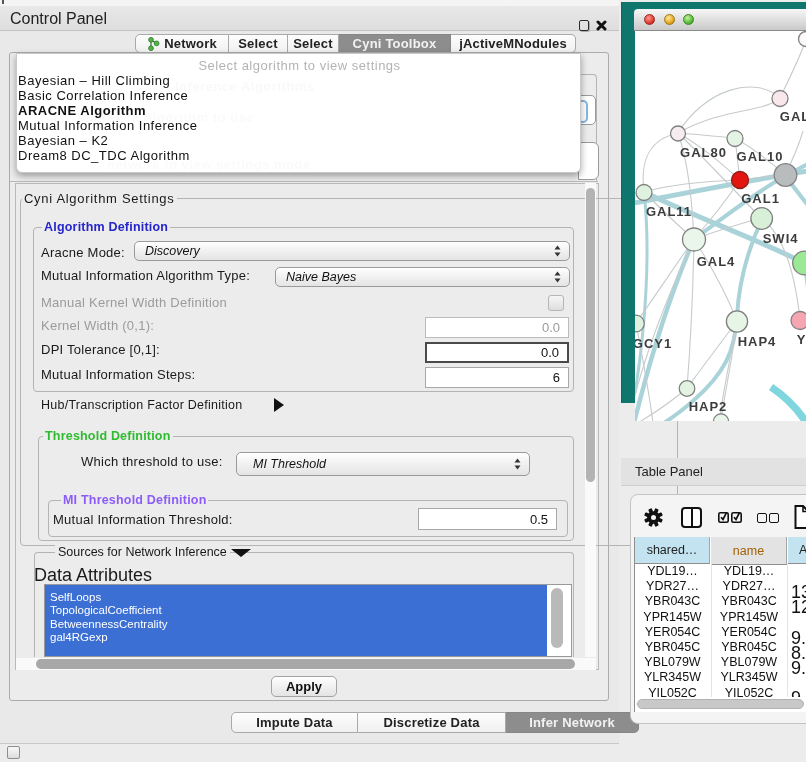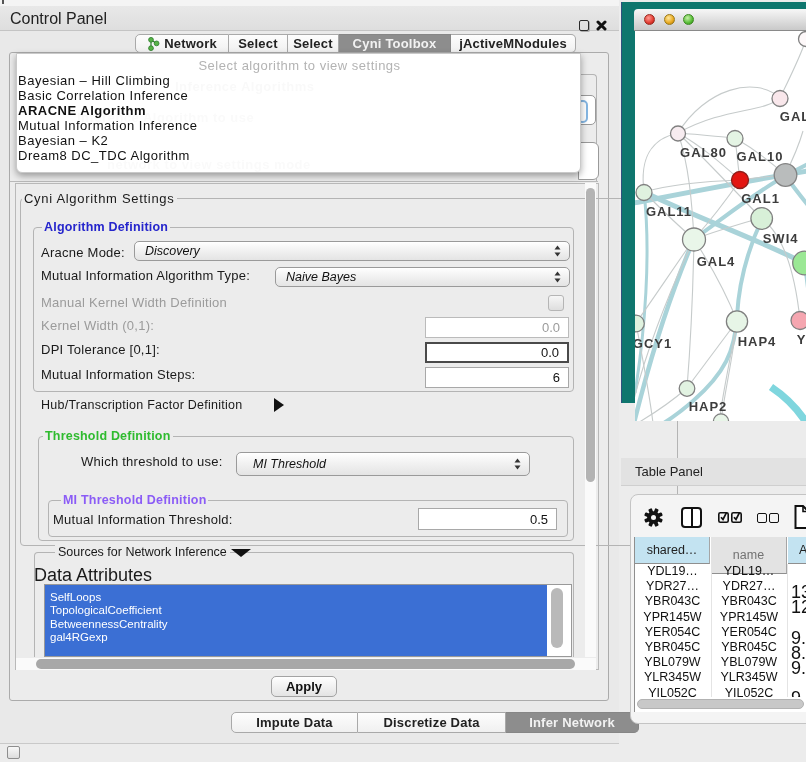--- a/index.html
+++ b/index.html
@@ -269,21 +269,21 @@
   </svg>
 <div class="abs" style="left:756.5px;top:513px;width:10px;height:10px;border:1.6px solid #111;border-radius:2px;"></div>
 <div class="abs" style="left:769px;top:513px;width:10px;height:10px;border:1.6px solid #111;border-radius:2px;"></div>
 <svg class="abs" style="left:794px;top:504px;" width="16" height="26" viewBox="0 0 16 26" id="doc">
     <path d="M1.5 2 H9 L14.5 7.5 V24 H1.5 Z" fill="#fff" stroke="#111" stroke-width="2"></path>
     <path d="M9 2 V7.5 H14.5" fill="none" stroke="#111" stroke-width="1.6"></path>
   </svg>
 
 <div class="abs" style="left:634px;top:537px;width:172px;height:175px;border-left:1px solid #8f8f8f;background:#fff;overflow:hidden;">
   <div class="abs" style="left:0;top:0;height:27px;width:75px;background:#C3E3F1;border-right:1px solid #a5a5a5;border-bottom:1px solid #8f8f8f;display:flex;align-items:center;justify-content:center;font-size:12.5px;color:#222;">shared…</div>
-  <div class="abs" style="left:76px;top:0;height:37px;width:76px;background:#E3E3E3;border-right:1px solid #a5a5a5;border-bottom:1px solid #8f8f8f;display:flex;align-items:center;justify-content:center;font-size:12.5px;color:#737373;">name</div>
+  <div class="abs" style="left:76px;top:0;height:28px;width:76px;background:#E3E3E3;border-right:1px solid #a5a5a5;border-bottom:1px solid #8f8f8f;display:flex;align-items:center;justify-content:center;font-size:12.5px;color:#a16207;">name</div>
   <div class="abs" style="left:153px;top:0;height:27px;width:60px;background:#C3E3F1;border-bottom:1px solid #8f8f8f;font-size:12.5px;color:#222;padding-left:11px;display:flex;align-items:center;">A</div>
   <div class="abs" style="left:0;top:27px;width:75px;text-align:center;font-size:12.5px;color:#111;line-height:15.2px;">YDL19…<br>YDR27…<br>YBR043C<br>YPR145W<br>YER054C<br>YBR045C<br>YBL079W<br>YLR345W<br>YIL052C</div>
   <div class="abs" style="left:76px;top:27px;width:76px;text-align:center;font-size:12.5px;color:#111;line-height:15.2px;">YDL19…<br>YDR27…<br>YBR043C<br>YPR145W<br>YER054C<br>YBR045C<br>YBL079W<br>YLR345W<br>YIL052C</div>
   <div class="abs" style="left:156px;top:27px;font-size:18px;color:#111;line-height:15.2px;margin-top:21px;">13<br>12<br><br>9.<br>8.<br>9.<br><br>9.<br>9.</div>
   <div class="abs" style="left:75.5px;top:27px;width:1px;height:133px;background:#e4e4e4;"></div>
   <div class="abs" style="left:152px;top:27px;width:1px;height:133px;background:#e4e4e4;"></div>
   <div class="abs" style="left:0;top:160px;width:172px;height:15px;background:#fff;"></div>
   <div class="abs" style="left:2px;top:162px;width:167px;height:10px;background:#c8c8c8;border:1px solid #b2b2b2;border-radius:5.5px;"></div>
 </div>
 

